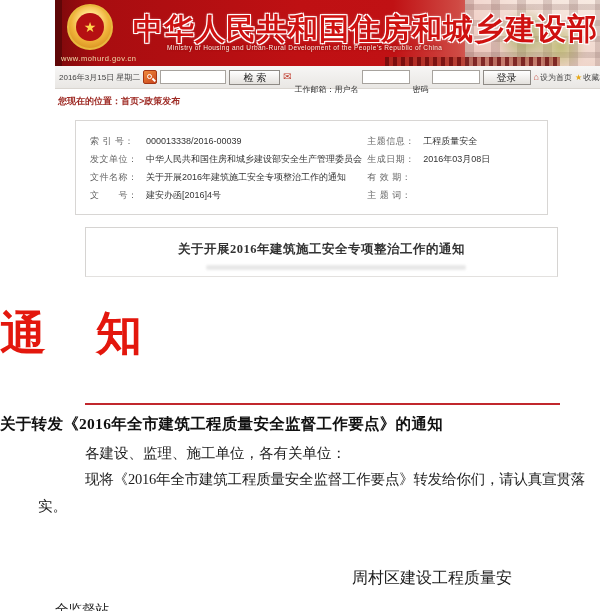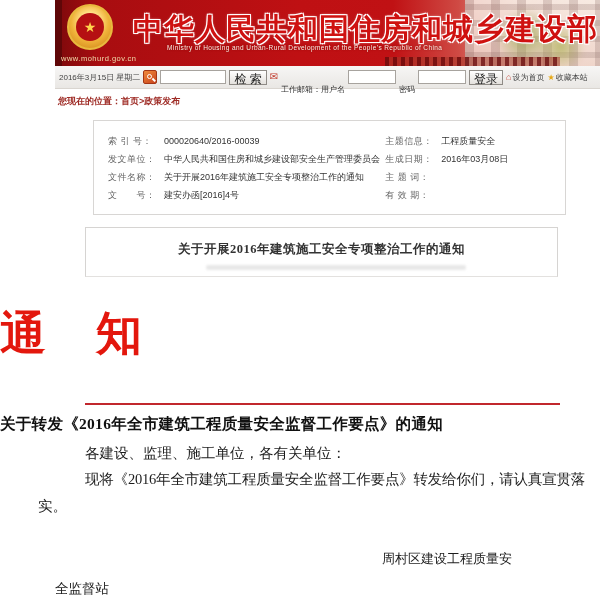--- a/index.html
+++ b/index.html
@@ -43,33 +43,33 @@
   .tb-date { white-space:nowrap; color:#444; }
   .tb-searchicon { position:relative; width:14px; height:14px; border-radius:2px; flex:0 0 auto;
     background:linear-gradient(145deg,#f08a3c,#c8431c); border:1px solid #a33514; }
   .tb-searchicon i { position:absolute; left:3px; top:3px; width:5px; height:5px; border:1.5px solid #fff; border-radius:50%; }
   .tb-searchicon b { position:absolute; left:8px; top:8px; width:4px; height:1.5px; background:#fff; transform:rotate(45deg); }
   .tb-input { height:14px; border:1px solid #a7a39e; background:#fff; }
   .tb-input.search { width:66px; }
   .tb-input.user { width:48px; }
   .tb-input.pass { width:48px; }
   .tb-btn { height:15px; border:1px solid #8f8b86; background:linear-gradient(#ffffff,#e4e1dd);
-    font-size:12px; padding:0 4px; white-space:nowrap; color:#222; }
+    font-size:10px; padding:0 13px; white-space:nowrap; color:#222; }
   .mail-icon { color:#c0392b; font-size:10px; line-height:10px; }
   .tb-label { white-space:nowrap;margin-top:24px; }
   .tb-link { display:flex; align-items:center; gap:1px; white-space:nowrap; color:#444; text-decoration:none; }
   .home-icon { color:#c0392b; font-size:9px; }
   .star-icon { color:#e6a817; font-size:8px; }
 
   
   .breadcrumb { padding:6px 0 4px 3px; font-size:9px; font-weight:bold; color:#9e2b25; }
   .breadcrumb span { color:#9e2b25; }
 
   
-  .meta-box { margin:8px 0 0 38px; width:473px; border:1px solid #d8d6d4; background:#fff;
+  .meta-box { margin:8px 0 0 20px; width:473px; border:1px solid #d8d6d4; background:#fff;
     display:flex; padding:11px 10px 10px 14px;justify-content:flex-end; }
   .meta-col { font-size:9px; color:#444; }
   .meta-col.left { width:62%; }
   .meta-col.right { width:38%; }
   .meta-row { display:flex; line-height:18px; white-space:nowrap; }
   .meta-label { color:#666; min-width:56px; letter-spacing:.5px; }
   .meta-value { color:#333; }
 
   
   .title-box { position:relative; margin:12px 0 0 30px; width:473px; height:50px; border:1px solid #d6d4d2;
@@ -80,21 +80,21 @@
     border-radius:2px; filter:blur(1px); }
 
   
   .notice { font-family:"Liberation Serif","DejaVu Serif",serif; color:#1c1c1c; }
   .big-title { margin-top:26px; font-size:46px; font-weight:bold; color:#e3170d; letter-spacing:2px; }
   .red-rule { margin:38px 40px 0 85px; border-top:2px solid #c1272d; }
   .sub-title { margin-top:9px; font-size:15.5px; font-weight:bold; color:#111; letter-spacing:.3px; }
   .salutation { margin:9px 30px 0 85px; font-size:14.5px; white-space:nowrap; }
   .body-line1 { margin:7px 0 0 85px; font-size:14.5px; white-space:nowrap; letter-spacing:-.2px; }
   .body-line2 { margin:8px 0 0 38px; font-size:14.5px; }
-  .sig-line1 { margin:34px 88px 0 0; text-align:right; font-size:13px; }
+  .sig-line1 { margin:52px 88px 0 0; text-align:right; font-size:16px; }
   .sig-line2 { margin:12px 0 0 55px; font-size:13.5px; }
 </style>
 </head>
 <body>
 
 <div class="page">
   <div class="site">
 
     <div class="banner">
       <div class="edge"></div>
@@ -135,21 +135,21 @@
     </div>
 
     <div class="breadcrumb">
       <span>您现在的位置：</span><span>首页</span><span>&gt;</span><span>政策发布</span>
     </div>
 
     <div class="meta-box">
       <div class="meta-col left">
         <div class="meta-row">
           <span class="meta-label">索 引 号：</span>
-          <span class="meta-value">000020640/2016-00039</span>
+          <span class="meta-value">000013338/2016-00039</span>
         </div>
         <div class="meta-row">
           <span class="meta-label">发文单位：</span>
           <span class="meta-value">中华人民共和国住房和城乡建设部安全生产管理委员会</span>
         </div>
         <div class="meta-row">
           <span class="meta-label">文件名称：</span>
           <span class="meta-value">关于开展2016年建筑施工安全专项整治工作的通知</span>
         </div>
         <div class="meta-row">
@@ -160,25 +160,25 @@
       <div class="meta-col right">
         <div class="meta-row">
           <span class="meta-label">主题信息：</span>
           <span class="meta-value">工程质量安全</span>
         </div>
         <div class="meta-row">
           <span class="meta-label">生成日期：</span>
           <span class="meta-value">2016年03月08日</span>
         </div>
         <div class="meta-row">
-          <span class="meta-label">主 题 词：</span>
+          <span class="meta-label">有 效 期：</span>
           <span class="meta-value"></span>
         </div>
         <div class="meta-row">
-          <span class="meta-label">有 效 期：</span>
+          <span class="meta-label">主 题 词：</span>
           <span class="meta-value"></span>
         </div>
       </div>
     </div>
 
     <div class="title-box">
       <div class="doc-title">关于开展2016年建筑施工安全专项整治工作的通知</div>
       <div class="faint-bar"></div>
     </div>
   </div>

